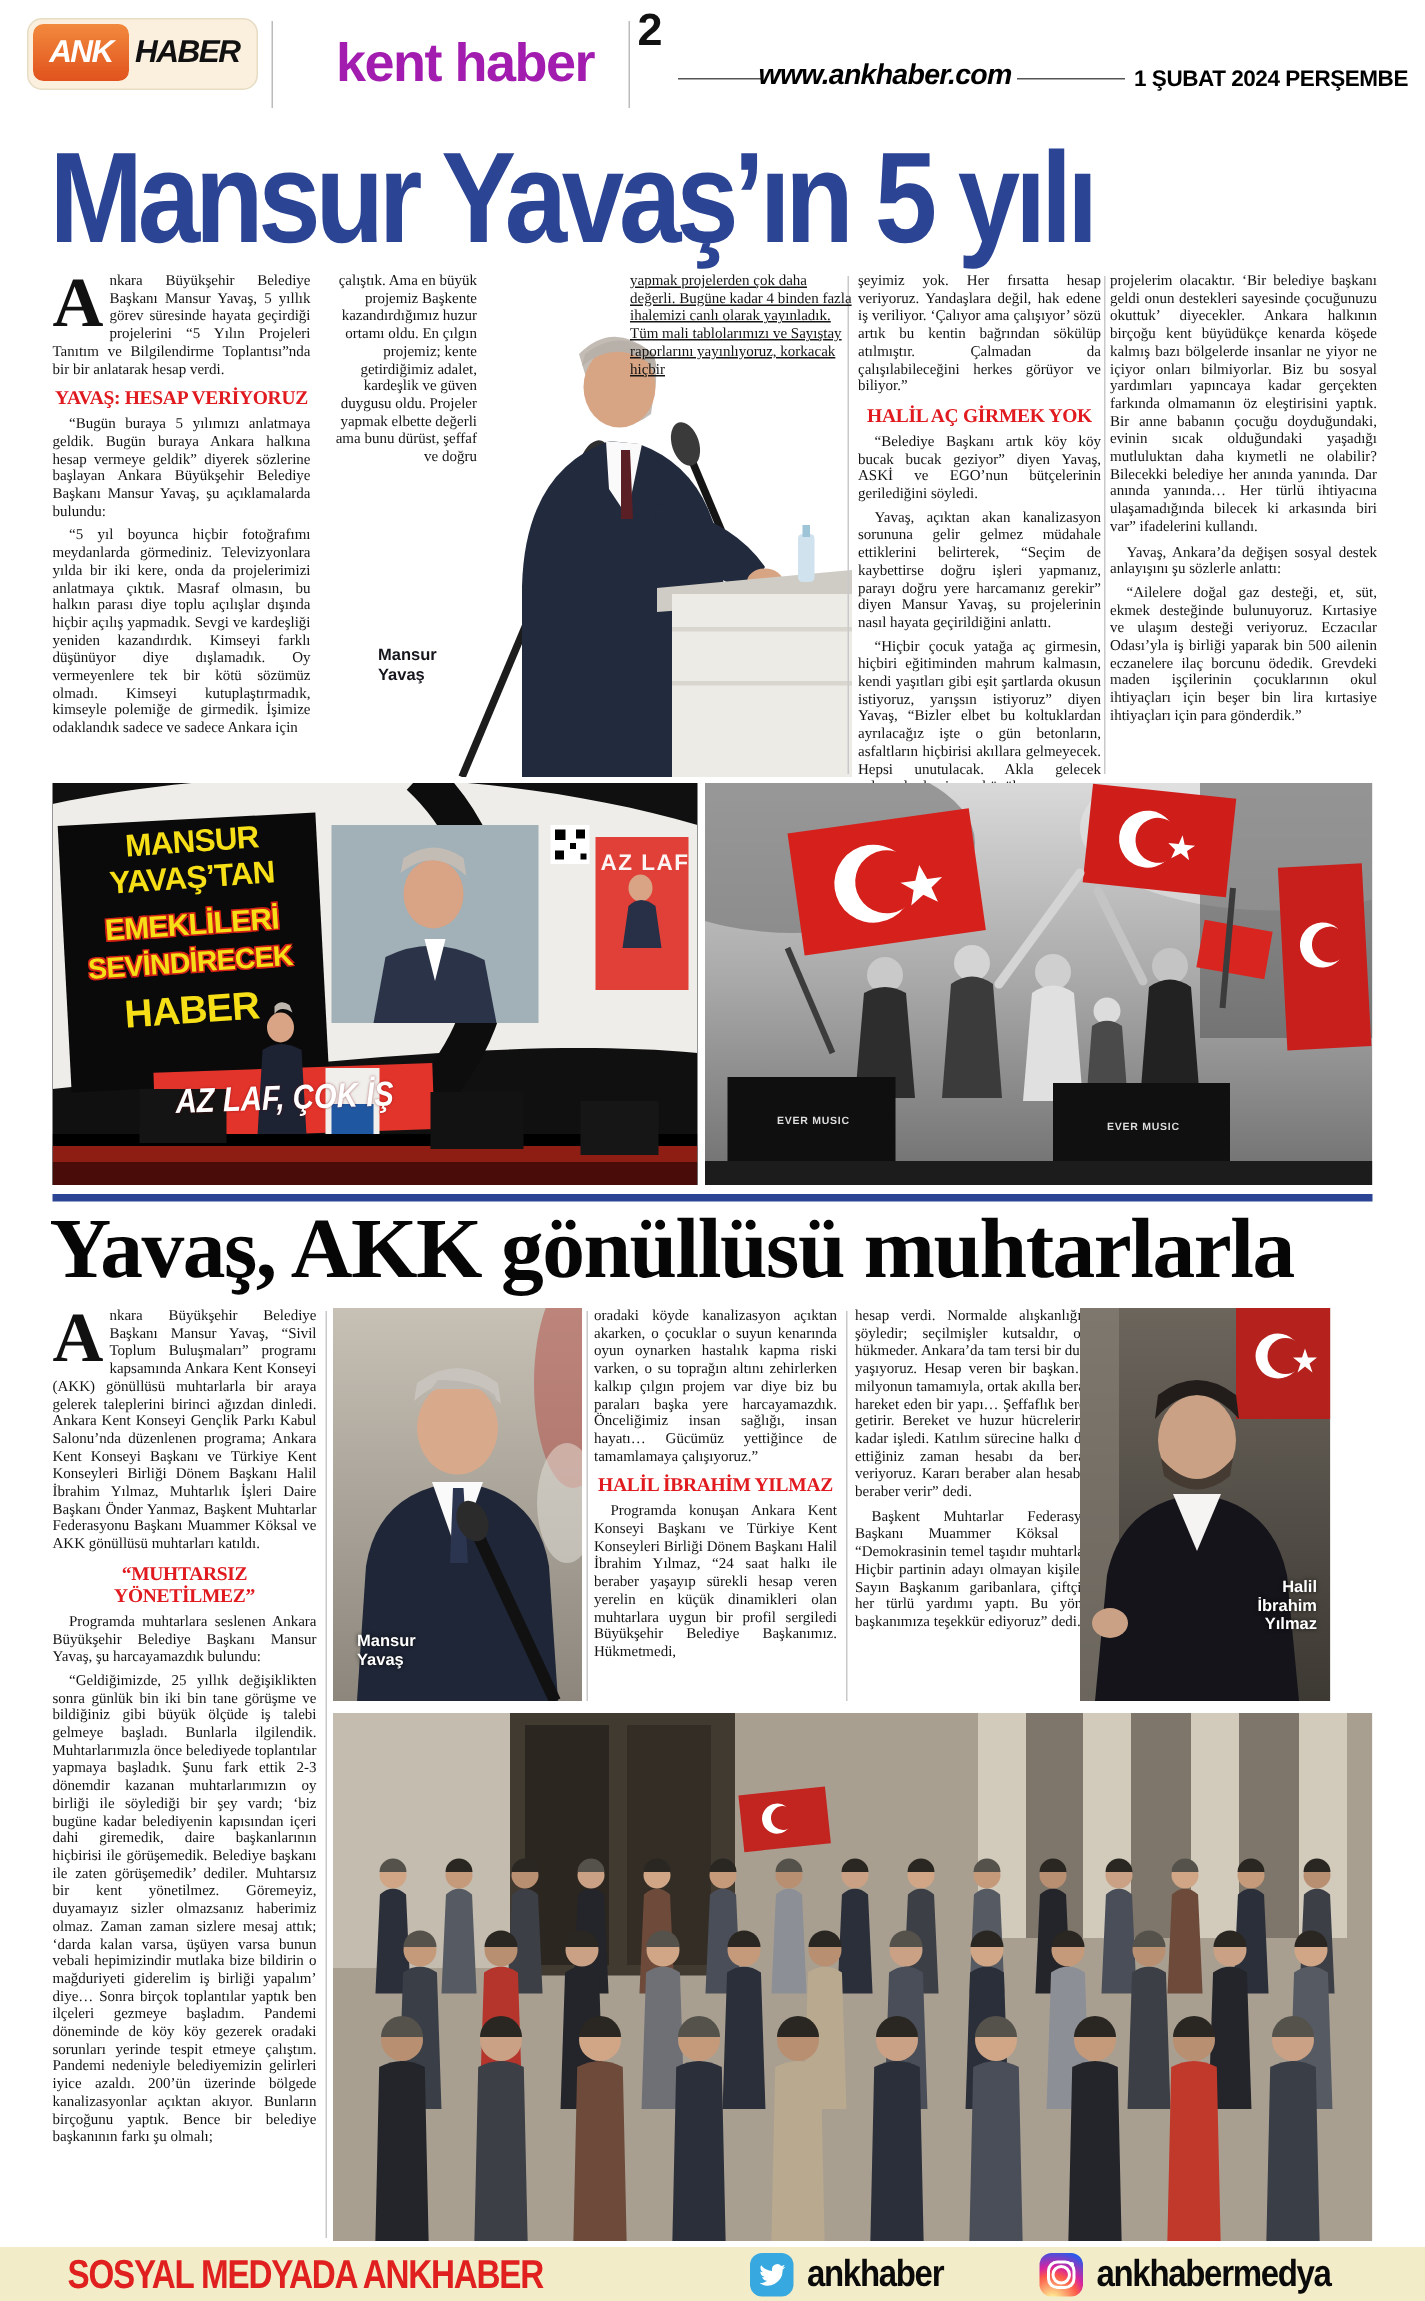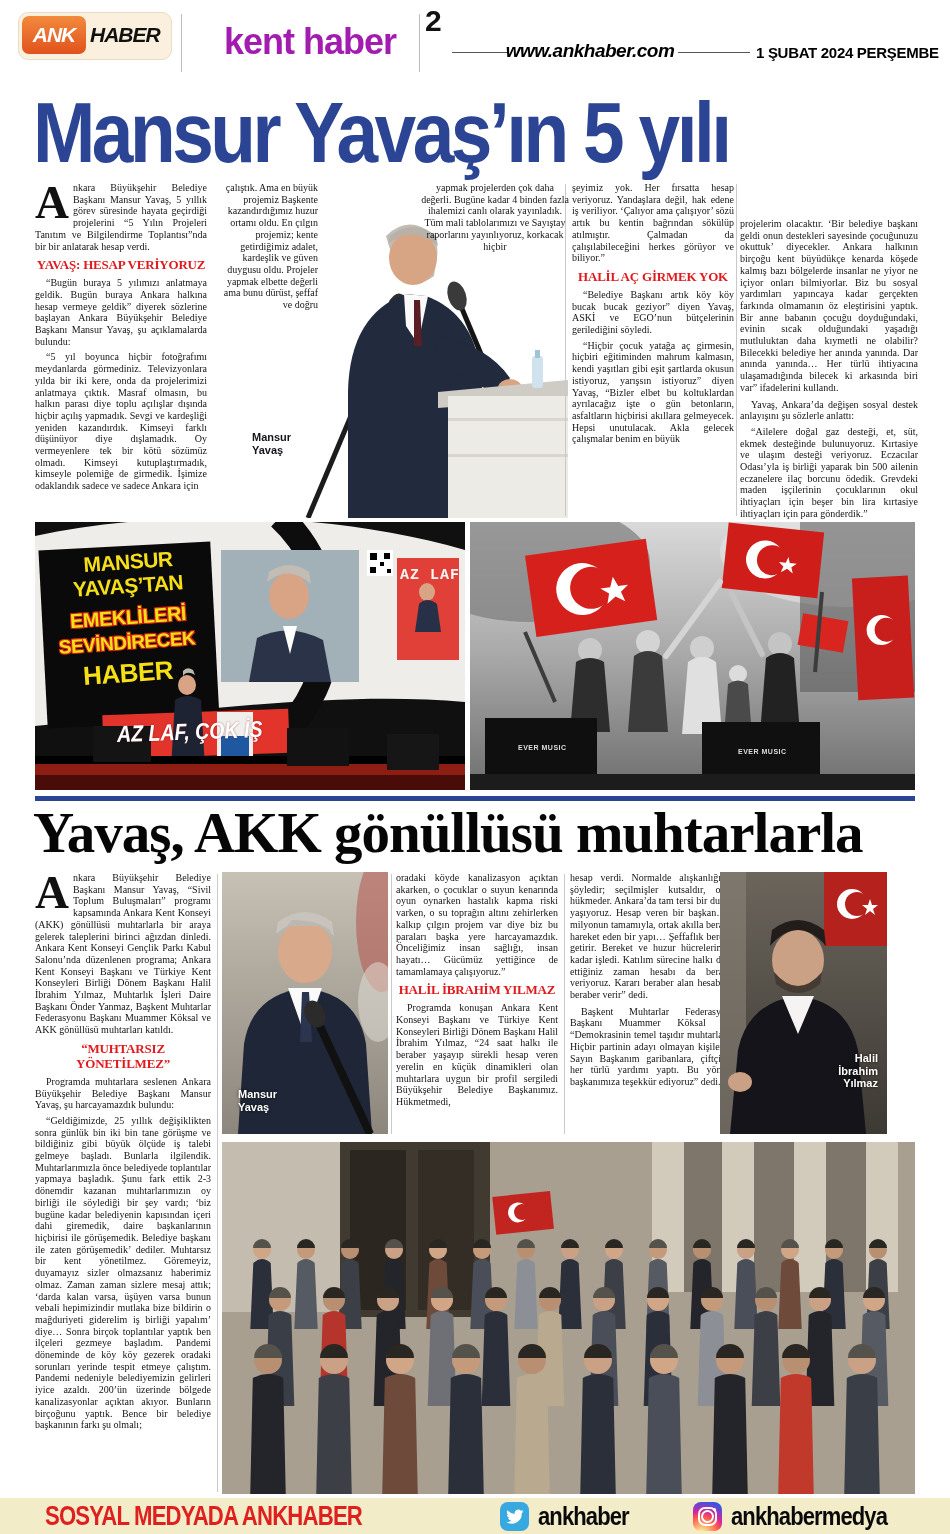--- a/index.html
+++ b/index.html
@@ -115,30 +115,31 @@
 
   <div class="abs col" style="left:35px;top:182px;width:172px;">
     <p class="bp"><span class="dc">A</span><span>nkara Büyükşehir Belediye Başkanı Mansur Yavaş, 5 yıllık görev süresinde hayata geçirdiği projelerini “5 Yılın Projeleri Tanıtım ve Bilgilendirme Toplantısı”nda bir bir anlatarak hesap verdi.</span></p>
     <div class="subhead">YAVAŞ: HESAP VERİYORUZ</div>
     <p class="bp ind">“Bugün buraya 5 yılımızı anlatmaya geldik. Bugün buraya Ankara halkına hesap vermeye geldik” diyerek sözlerine başlayan Ankara Büyükşehir Belediye Başkanı Mansur Yavaş, şu açıklamalarda bulundu:</p>
     <p class="bp ind">“5 yıl boyunca hiçbir fotoğrafımı meydanlarda görmediniz. Televizyonlara yılda bir iki kere, onda da projelerimizi anlatmaya çıktık. Masraf olmasın, bu halkın parası diye toplu açılışlar dışında hiçbir açılış yapmadık. Sevgi ve kardeşliği yeniden kazandırdık. Kimseyi farklı düşünüyor diye dışlamadık. Oy vermeyenlere tek bir kötü sözümüz olmadı. Kimseyi kutuplaştırmadık, kimseyle polemiğe de girmedik. İşimize odaklandık sadece ve sadece Ankara için</p>
   </div>
   <div class="abs col" style="left:212px;top:182px;width:106px;text-align:right;">
     <p class="bp">çalıştık. Ama en büyük projemiz Başkente kazandırdığımız huzur ortamı oldu. En çılgın projemiz; kente getirdiğimiz adalet, kardeşlik ve güven duygusu oldu. Projeler yapmak elbette değerli ama bunu dürüst, şeffaf ve doğru</p>
   </div>
-  <div class="abs col" style="left:420px;top:182px;width:150px;text-align:center;">
+  <div class="abs col" style="left:420px;top:182px;width:150px;text-align:left;text-decoration:underline;">
     <p class="bp">yapmak projelerden çok daha değerli. Bugüne kadar 4 binden fazla ihalemizi canlı olarak yayınladık. Tüm mali tablolarımızı ve Sayıştay raporlarını yayınlıyoruz, korkacak hiçbir</p>
   </div>
   <div class="abs col" style="left:572px;top:182px;width:162px;">
     <p class="bp">şeyimiz yok. Her fırsatta hesap veriyoruz. Yandaşlara değil, hak edene iş veriliyor. ‘Çalıyor ama çalışıyor’ sözü artık bu kentin bağrından sökülüp atılmıştır. Çalmadan da çalışılabileceğini herkes görüyor ve biliyor.”</p>
     <div class="subhead">HALİL AÇ GİRMEK YOK</div>
     <p class="bp ind">“Belediye Başkanı artık köy köy bucak bucak geziyor” diyen Yavaş, ASKİ ve EGO’nun bütçelerinin gerilediğini söyledi.</p>
+    <p class="bp ind">Yavaş, açıktan akan kanalizasyon sorununa gelir gelmez müdahale ettiklerini belirterek, “Seçim de kaybettirse doğru işleri yapmanız, parayı doğru yere harcamanız gerekir” diyen Mansur Yavaş, su projelerinin nasıl hayata geçirildiğini anlattı.</p>
     <p class="bp ind">“Hiçbir çocuk yatağa aç girmesin, hiçbiri eğitiminden mahrum kalmasın, kendi yaşıtları gibi eşit şartlarda okusun istiyoruz, yarışsın istiyoruz” diyen Yavaş, “Bizler elbet bu koltuklardan ayrılacağız işte o gün betonların, asfaltların hiçbirisi akıllara gelmeyecek. Hepsi unutulacak. Akla gelecek çalışmalar benim en büyük</p>
   </div>
-  <div class="abs col" style="left:740px;top:182px;width:178px;margin-top:36px;">
+  <div class="abs col" style="left:740px;top:182px;width:178px;">
     <p class="bp">projelerim olacaktır. ‘Bir belediye başkanı geldi onun destekleri sayesinde çocuğunuzu okuttuk’ diyecekler. Ankara halkının birçoğu kent büyüdükçe kenarda köşede kalmış bazı bölgelerde insanlar ne yiyor ne içiyor onları bilmiyorlar. Biz bu sosyal yardımları yapıncaya kadar gerçekten farkında olmamanın öz eleştirisini yaptık. Bir anne babanın çocuğu doyduğundaki, evinin sıcak olduğundaki yaşadığı mutluluktan daha kıymetli ne olabilir? Bilecekki belediye her anında yanında. Dar anında yanında… Her türlü ihtiyacına ulaşamadığında bilecek ki arkasında biri var” ifadelerini kullandı.</p>
     <p class="bp ind">Yavaş, Ankara’da değişen sosyal destek anlayışını şu sözlerle anlattı:</p>
     <p class="bp ind">“Ailelere doğal gaz desteği, et, süt, ekmek desteğinde bulunuyoruz. Kırtasiye ve ulaşım desteği veriyoruz. Eczacılar Odası’yla iş birliği yaparak bin 500 ailenin eczanelere ilaç borcunu ödedik. Grevdeki maden işçilerinin çocuklarının okul ihtiyaçları için beşer bin lira kırtasiye ihtiyaçları için para gönderdik.”</p>
   </div>
 
   <div class="abs ph" style="left:35px;top:522px;width:430px;height:268px;background:#101010;">
     <svg class="abs" style="left:0;top:0;" width="430" height="268" viewBox="0 0 430 268">
       <path d="M0 14 C130 -14 300 -10 430 28 L430 180 C300 168 130 192 0 204 Z" fill="#efede9"></path>
       <path d="M245 -5 A150 150 0 0 1 245 215" fill="none" stroke="#0d0d0d" stroke-width="26"></path>
       <rect x="8" y="24" width="172" height="178" fill="#0a0a0a" transform="rotate(-3 94 113)"></rect>
@@ -168,21 +169,21 @@
       <rect x="58" y="204" width="58" height="36" fill="#141414"></rect>
       <rect x="252" y="206" width="62" height="38" fill="#121212"></rect>
       <rect x="352" y="212" width="52" height="36" fill="#161616"></rect>
     </svg>
     <div class="abs stage-txt" style="left:18px;top:28px;width:150px;font-size:21px;">MANSUR</div>
     <div class="abs stage-txt" style="left:18px;top:52px;width:150px;font-size:21px;">YAVAŞ’TAN</div>
     <div class="abs stage-txt stage-red" style="left:10px;top:84px;width:166px;font-size:20px;">EMEKLİLERİ</div>
     <div class="abs stage-txt stage-red" style="left:6px;top:110px;width:172px;font-size:19px;">SEVİNDİRECEK</div>
     <div class="abs stage-txt" style="left:18px;top:136px;width:150px;font-size:26px;">HABER</div>
     <div class="abs banner-txt" style="left:82px;top:200px;">AZ LAF, ÇOK İŞ</div>
-    <div class="abs mini-az" style="left:362px;top:46px;width:66px;font-family:Liberation Mono, monospace;">AZ LAF</div>
+    <div class="abs mini-az" style="left:362px;top:46px;width:66px;">AZ LAF</div>
   </div>
 
   <div class="abs ph" style="left:470px;top:522px;width:445px;height:268px;">
     <svg width="445" height="268" viewBox="0 0 445 268">
       <defs>
         <linearGradient id="bwbg" x1="0" y1="0" x2="0" y2="1">
           <stop offset="0" stop-color="#d9d9d9"></stop>
             <stop offset="0.5" stop-color="#a8a8a8"></stop>
             <stop offset="1" stop-color="#6f6f6f"></stop>
         </linearGradient>

